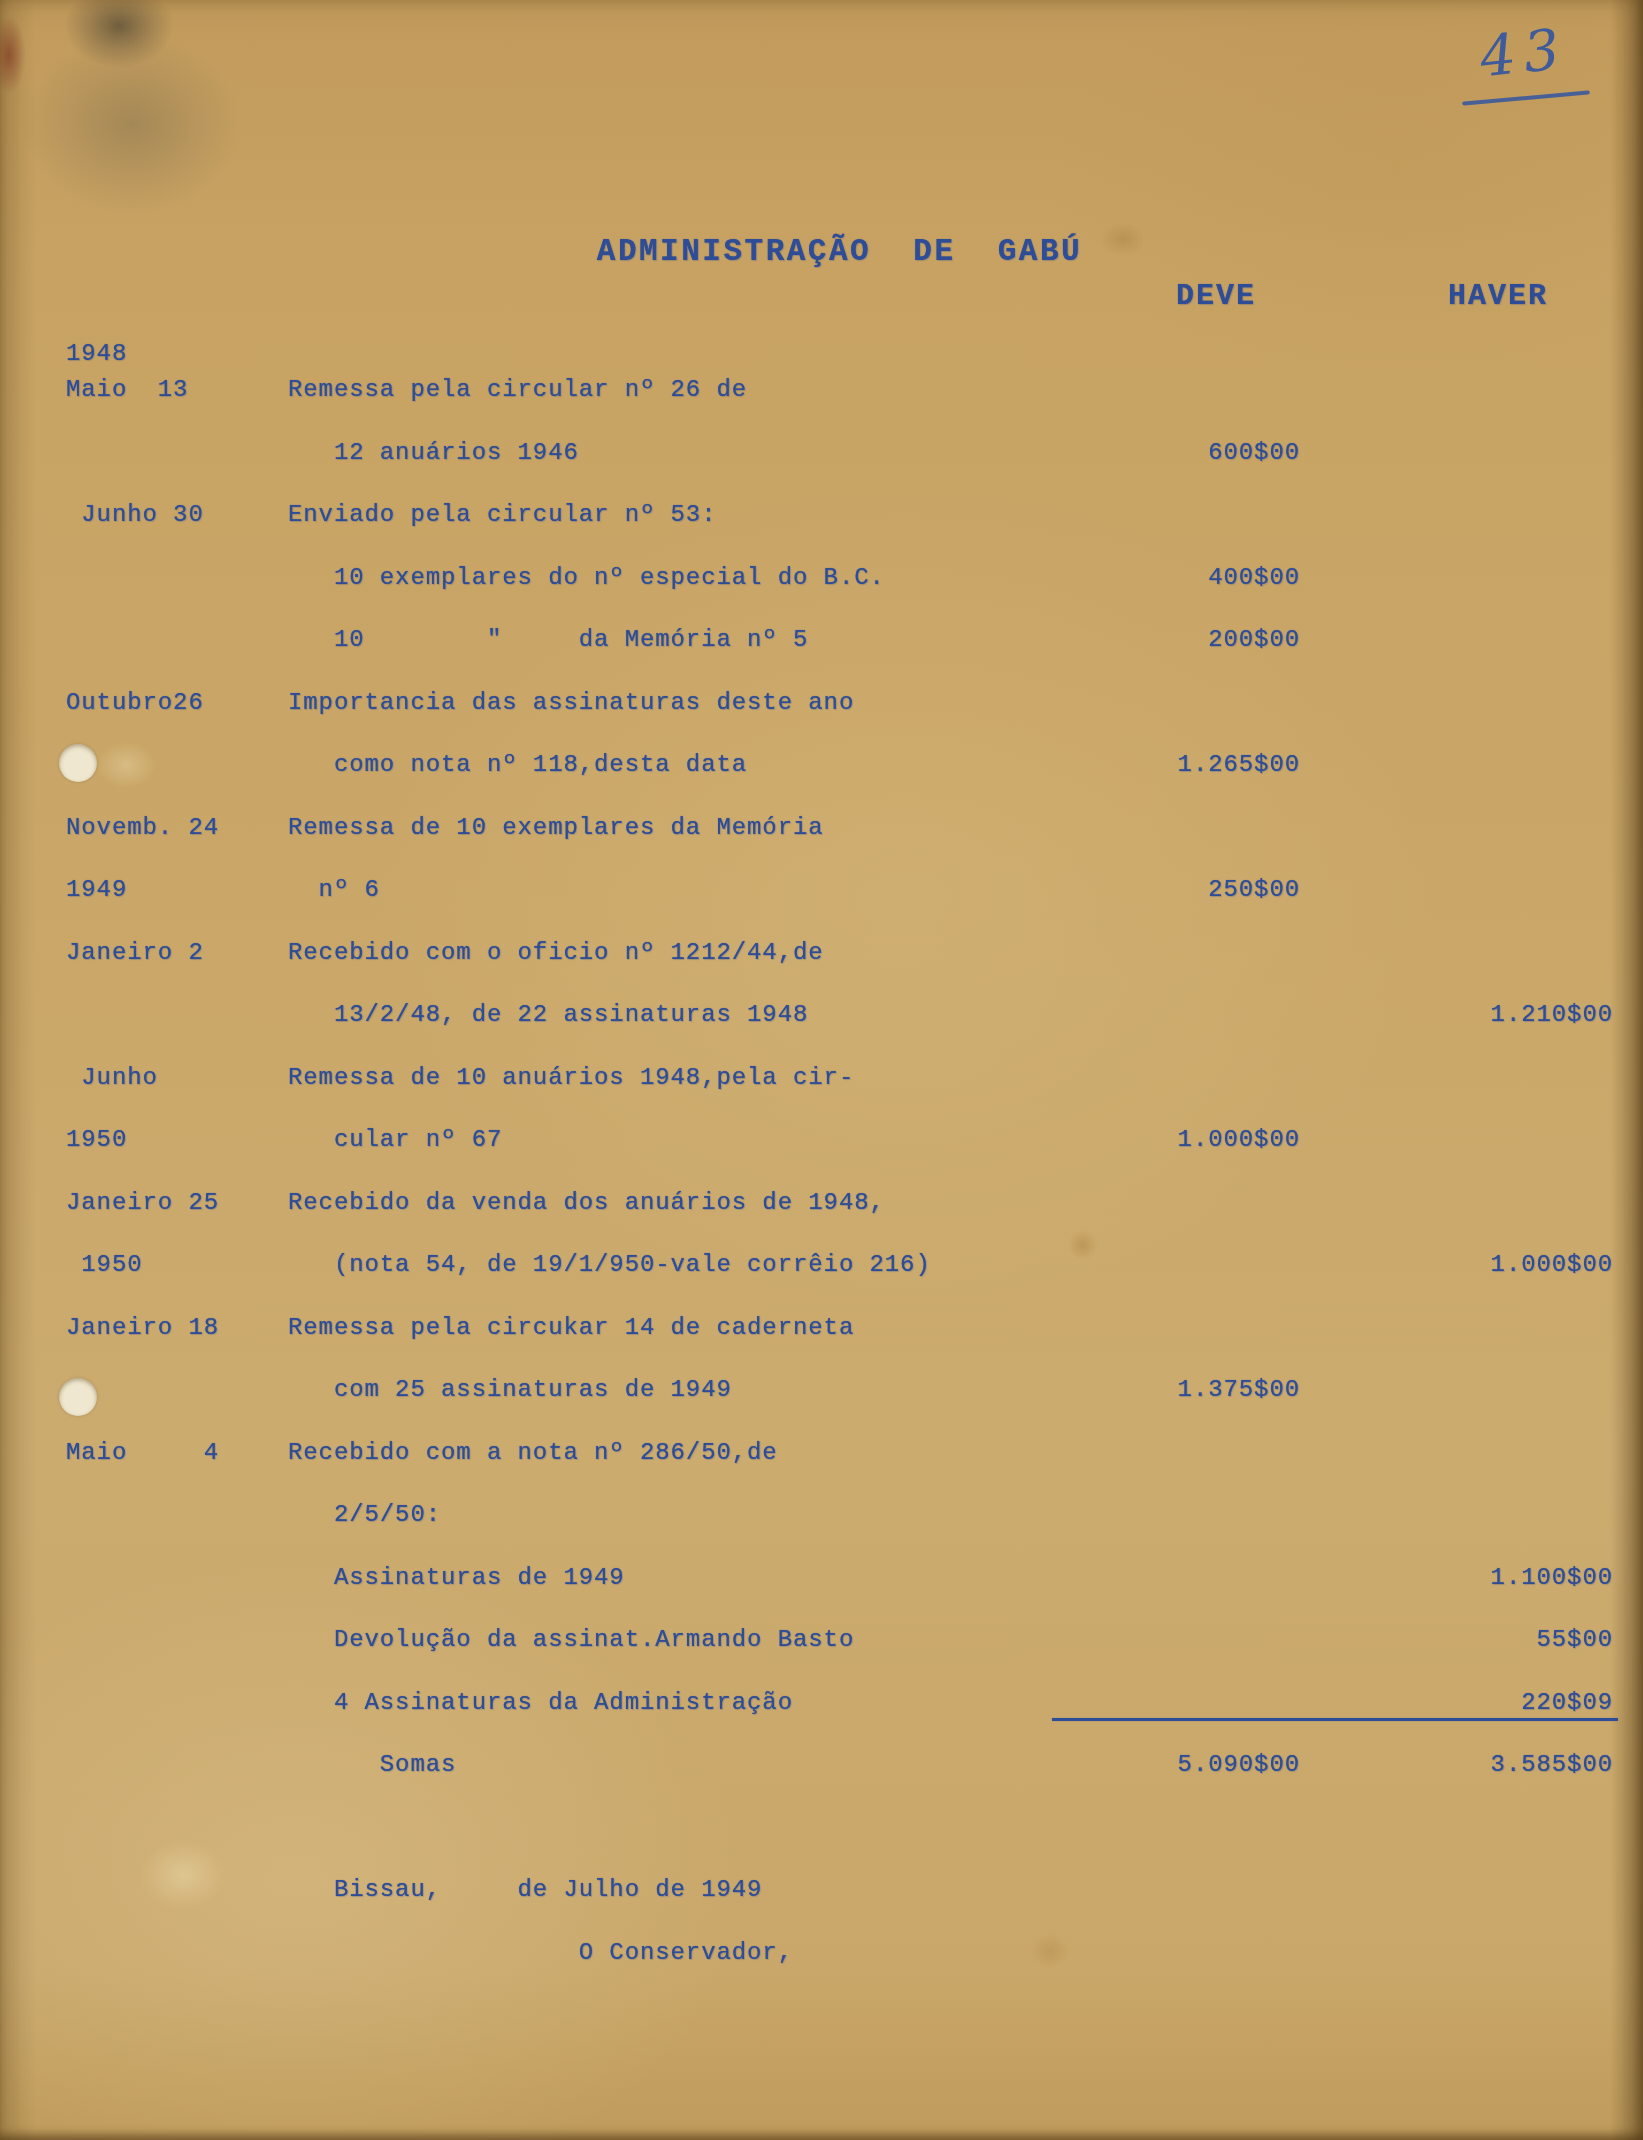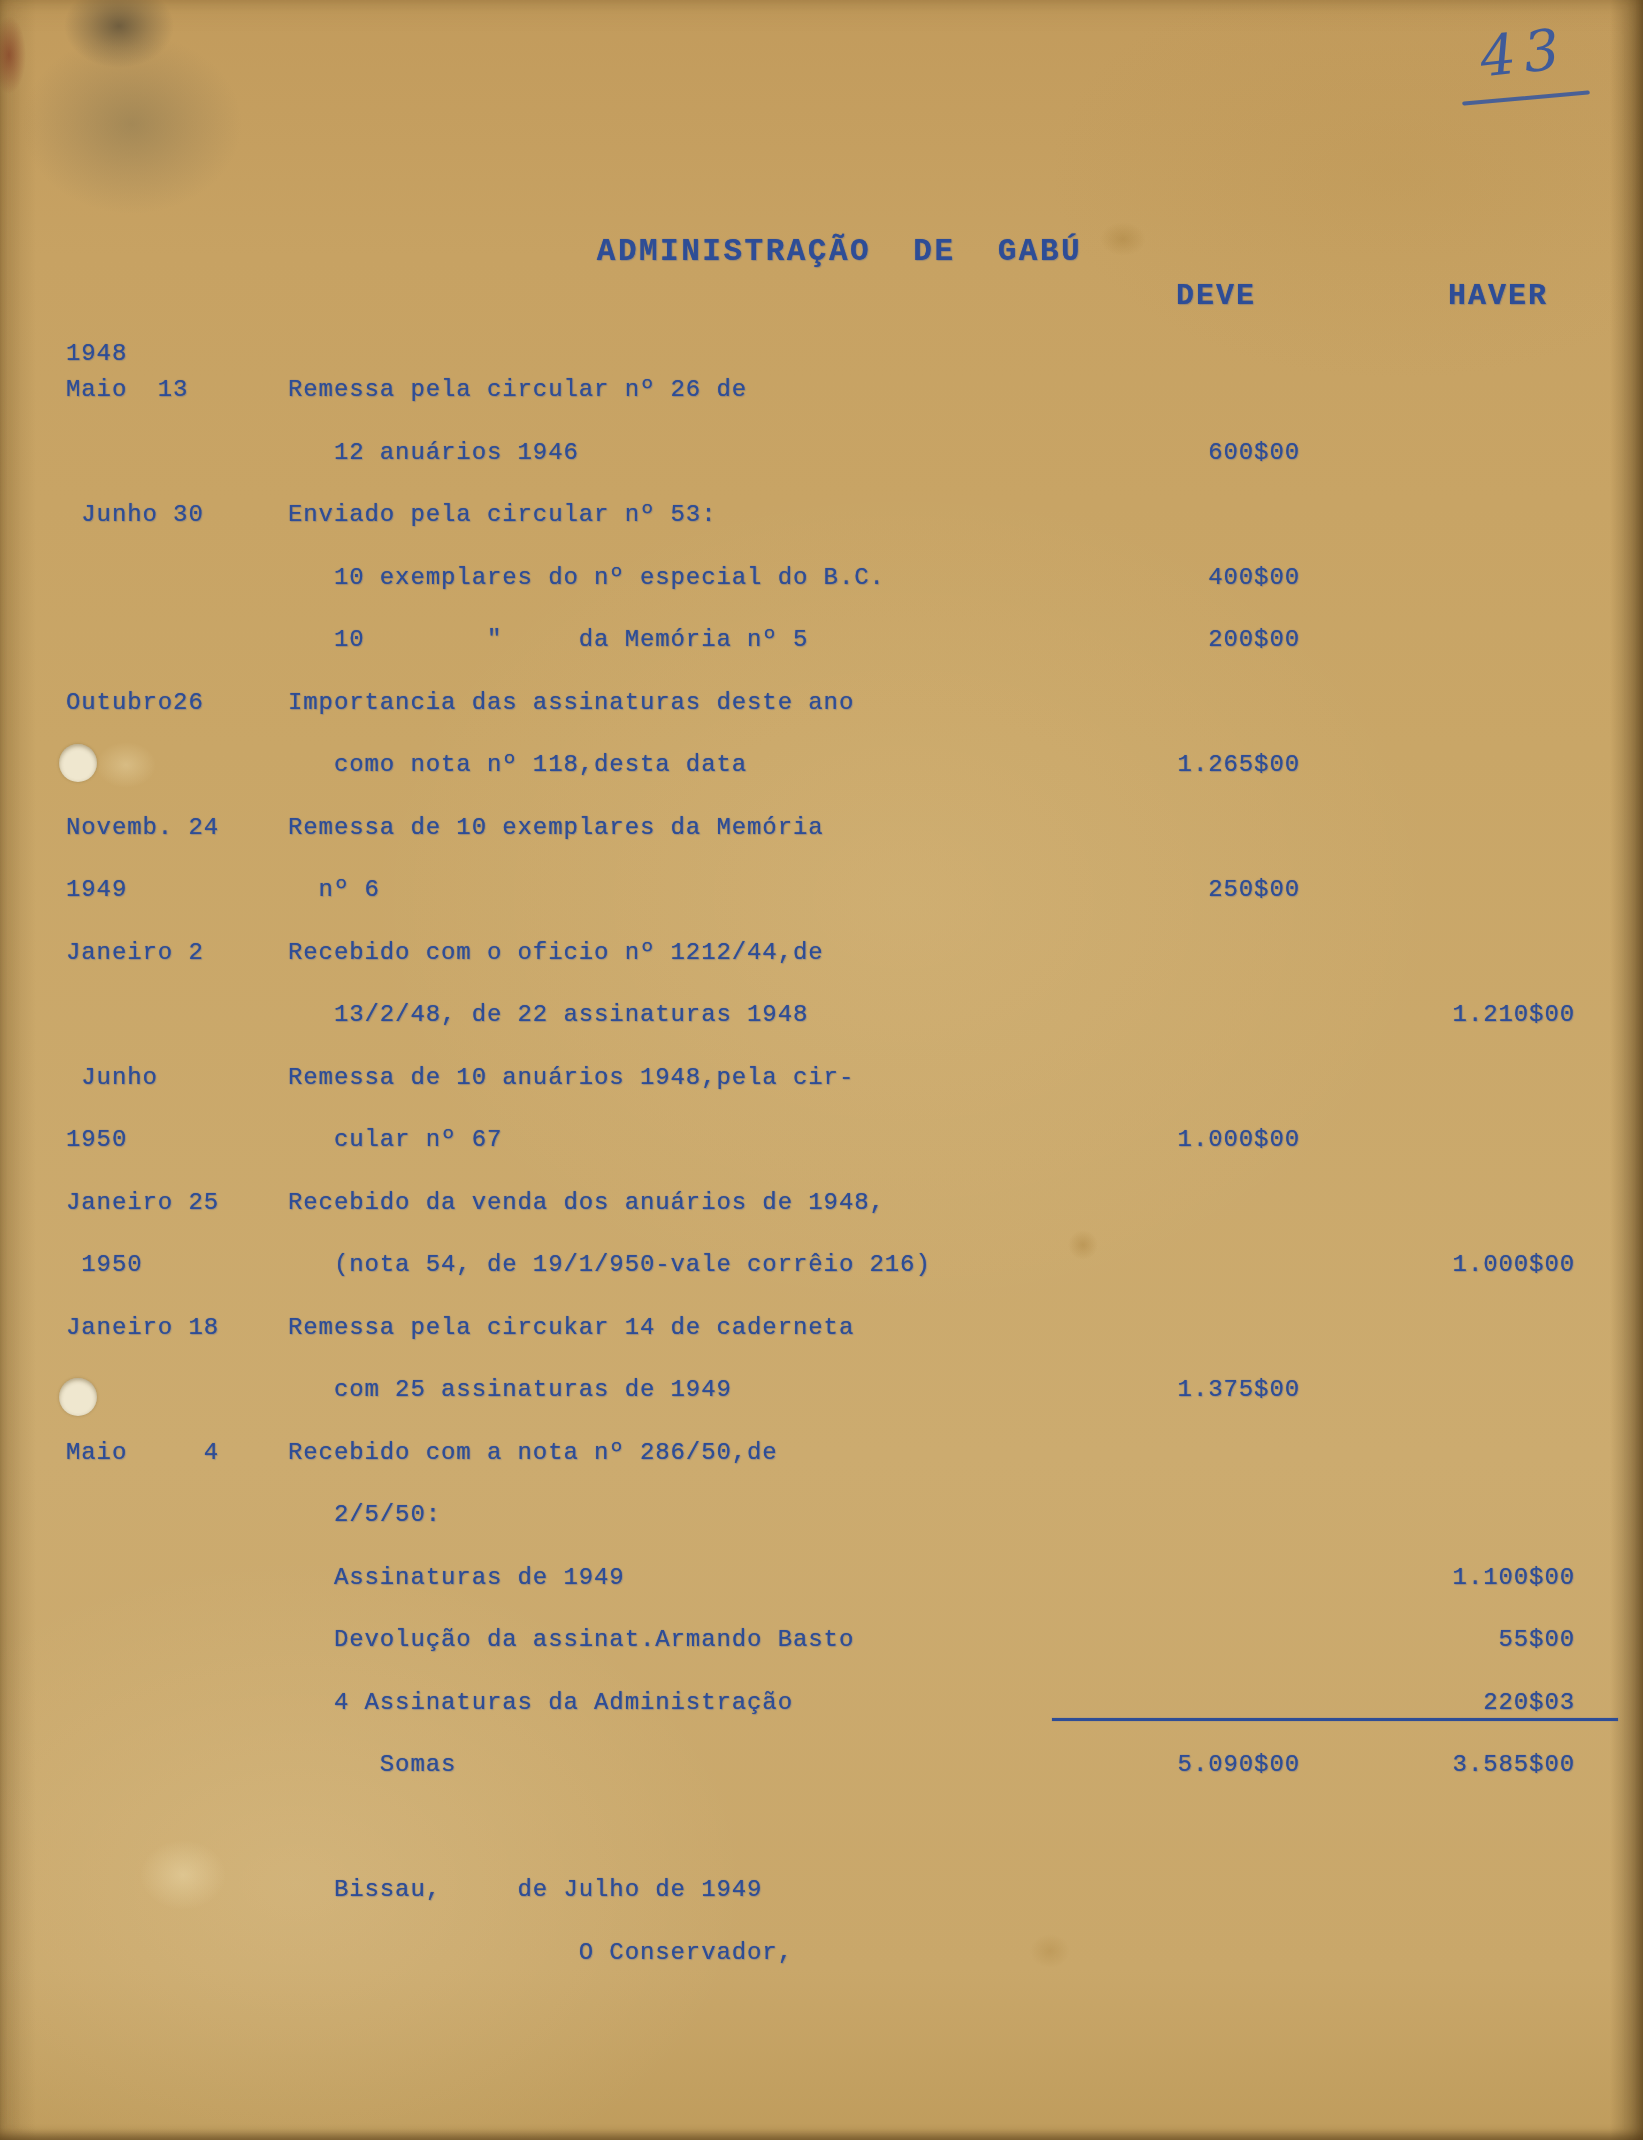--- a/index.html
+++ b/index.html
@@ -73,21 +73,21 @@
   .col-header.haver { left:1448px; }
 
   
   .ledger { position:absolute; top:340px; left:0; width:100%; }
   .line { position:relative; height:62.5px; }
   .line.year { height:36px; }
   .line span { position:absolute; top:0; font-size:24px; letter-spacing:0.9px; white-space:pre; }
   .c-date  { left:66px; }
   .c-desc  { left:288px; }
   .c-deve  { left:988px; width:312px; text-align:right; }
-  .c-haver { left:1272px; width:303px; text-align:right; }
+  .c-haver { left:1310px; width:303px; text-align:right; }
 
   .totals-rule {
     position:absolute; left:1052px; top:1718px; width:566px; height:3px;
     background:#2e4d96; box-shadow:0 0 1px rgba(46,77,150,0.8);
   }
 </style>
 </head>
 <body>
 
 <div class="page">
@@ -197,21 +197,21 @@
       <div class="line">
         <span class="c-desc ink">   Assinaturas de 1949</span>
         <span class="c-haver ink">1.100$00</span>
       </div>
       <div class="line">
         <span class="c-desc ink">   Devolução da assinat.Armando Basto</span>
         <span class="c-haver ink">55$00</span>
       </div>
       <div class="line">
         <span class="c-desc ink">   4 Assinaturas da Administração</span>
-        <span class="c-haver ink">220$03</span>
+        <span class="c-haver ink">220$09</span>
       </div>
       <div class="line">
         <span class="c-desc ink">      Somas</span>
         <span class="c-deve ink">5.090$00</span>
         <span class="c-haver ink">3.585$00</span>
       </div>
       <div class="line"></div>
       <div class="line">
         <span class="c-desc ink">   Bissau,     de Julho de 1949</span>
       </div>

